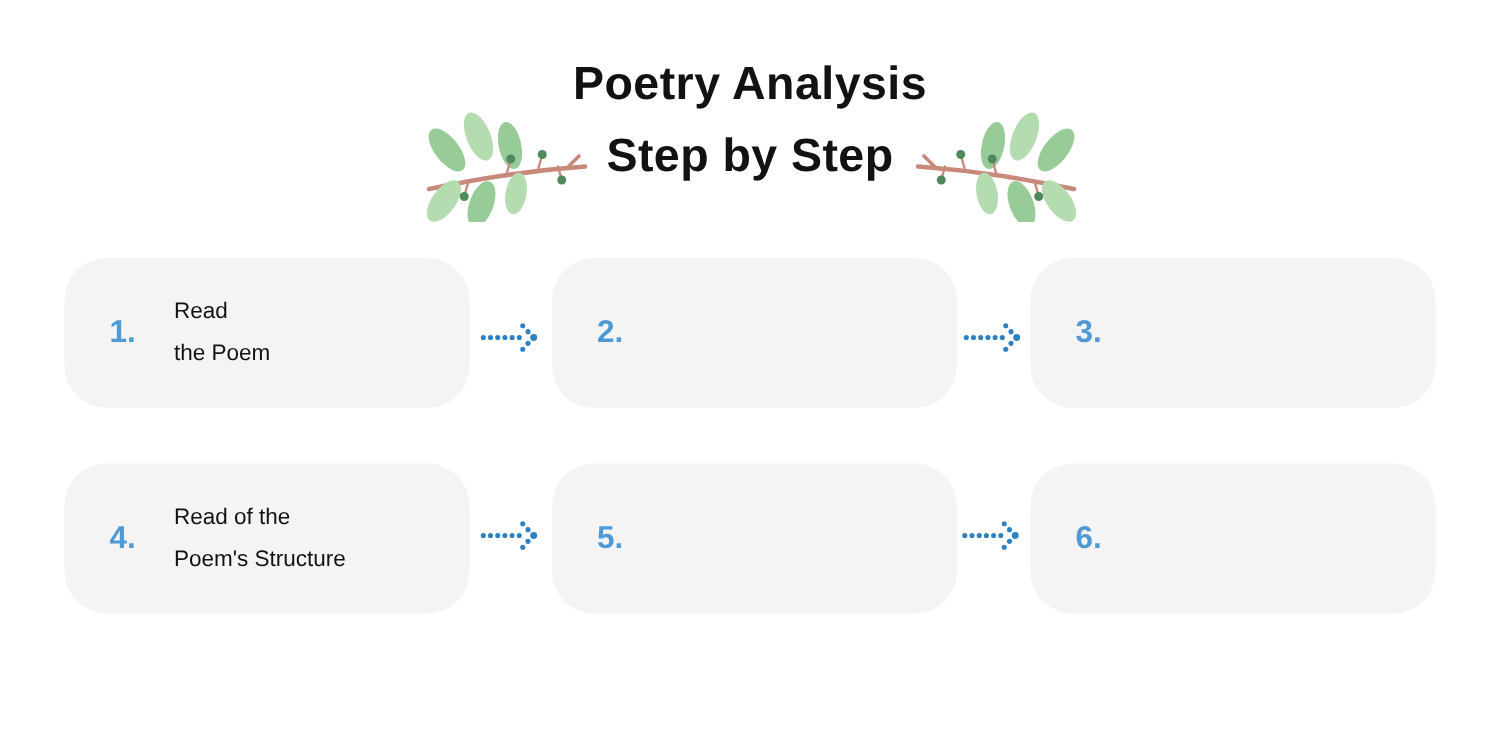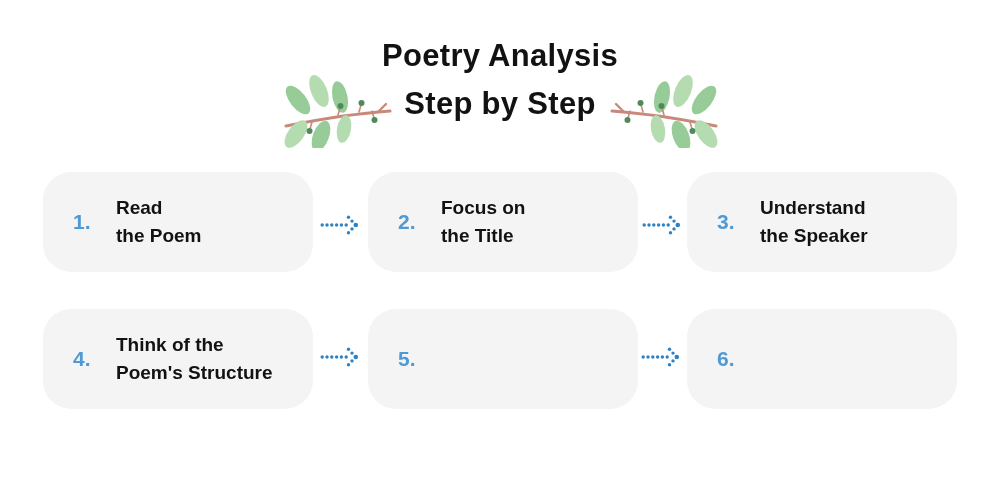--- a/index.html
+++ b/index.html
@@ -49,21 +49,21 @@
   .c3{left:687px;top:172px;}
   .c4{left:43px;top:309px;}
   .c5{left:368px;top:309px;}
   .c6{left:687px;top:309px;}
   .num{
     width:43px;flex:0 0 43px;
     font-size:21px;font-weight:bold;
     color:var(--accent-blue);
   }
   .label{
-    font-size:19px;font-weight:bold;
+    font-size:15px;font-weight:normal;
     line-height:28px;
     color:var(--text-black);
     white-space:pre-line;
   }
   .arrow{position:absolute;width:40px;height:26px;}
   .a1{left:320px;top:212px;}
   .a2{left:642px;top:212px;}
   .a3{left:320px;top:344px;}
   .a4{left:641px;top:344px;}
 </style>
@@ -107,31 +107,27 @@
     <circle cx="92.5" cy="46" r="3" fill="var(--berry-green)"></circle>
   </svg>
 
   <div class="card c1">
     <span class="num">1.</span>
     <div class="label">Read
 the Poem</div>
   </div>
   <div class="card c2">
     <span class="num">2.</span>
-    <div class="label">Focus on
-the Title</div>
   </div>
   <div class="card c3">
     <span class="num">3.</span>
-    <div class="label">Understand
-the Speaker</div>
   </div>
   <div class="card c4">
     <span class="num">4.</span>
-    <div class="label">Think of the
+    <div class="label">Read of the
 Poem's Structure</div>
   </div>
   <div class="card c5">
     <span class="num">5.</span>
   </div>
   <div class="card c6">
     <span class="num">6.</span>
   </div>
 
   <svg class="arrow a1" viewBox="0 0 40 26" aria-hidden="true">

